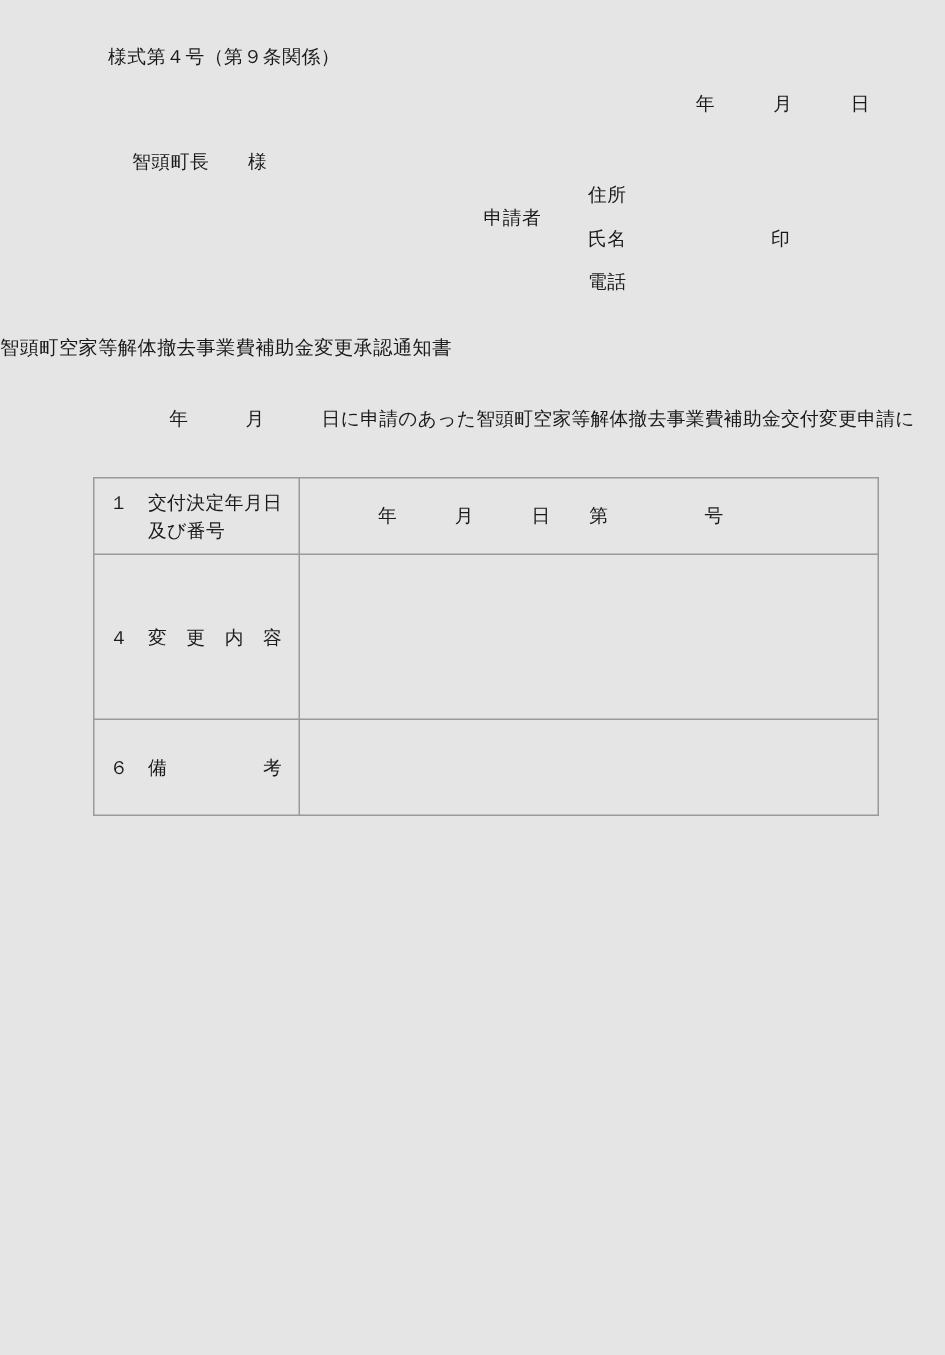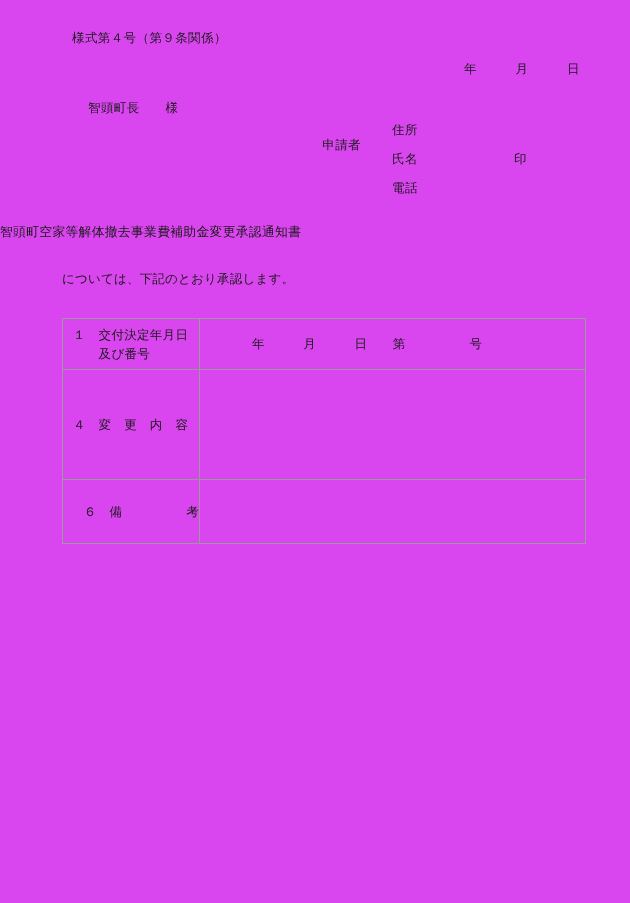--- a/index.html
+++ b/index.html
@@ -12,21 +12,21 @@
     width: 630px;
     height: 903px;
     position: relative;
     font-family: "DejaVu Serif", "Liberation Serif", serif;
     color: #1a1a1a;
     -webkit-font-smoothing: antialiased;
   }
   .page {
     position: absolute;
     inset: 0;
-    background: #d946ef;
+    background: #e5e5e5;
   }
 
   
   .form-no {
     position: absolute;
     left: 72px;
     top: 30px;
     font-size: 12.5px;
     letter-spacing: 0.4px;
     white-space: pre;
@@ -127,21 +127,21 @@
   .form-table td.value {
     padding: 6px 0 6px 52px;
     white-space: pre;
     letter-spacing: 0.3px;
   }
   .r1 { height: 46px; }
   .r2 { height: 38px; }
   .r3 { height: 38px; }
   .r4 { height: 110px; }
   .r5 { height: 68px; }
-  .r6 { height: 64px; text-align: right; }
+  .r6 { height: 64px; }
 </style>
 </head>
 <body>
 
 <div class="page">
 
   <div class="form-no">様式第４号（第９条関係）</div>
 
   <div class="date-line">年　　　月　　　日</div>
 
@@ -157,21 +157,21 @@
       <span class="seal">印</span>
     </div>
     <div class="row">
       <span class="field">電話</span>
     </div>
   </div>
 
   <div class="doc-title">智頭町空家等解体撤去事業費補助金変更承認通知書</div>
 
   <div class="body-text">
-    <span class="line2">については、下記のとおり承認します。</span>
+    <span class="line1">　　　　年　　　月　　　日に申請のあった智頭町空家等解体撤去事業費補助金交付変更申請に</span>
   </div>
 
   <table class="form-table">
     <tbody>
       <tr class="r1">
         <td class="label">１　交付決定年月日
 　　及び番号</td>
         <td class="value">年　　　月　　　日　　第　　　　　号</td>
       </tr>
       <tr class="r4">

